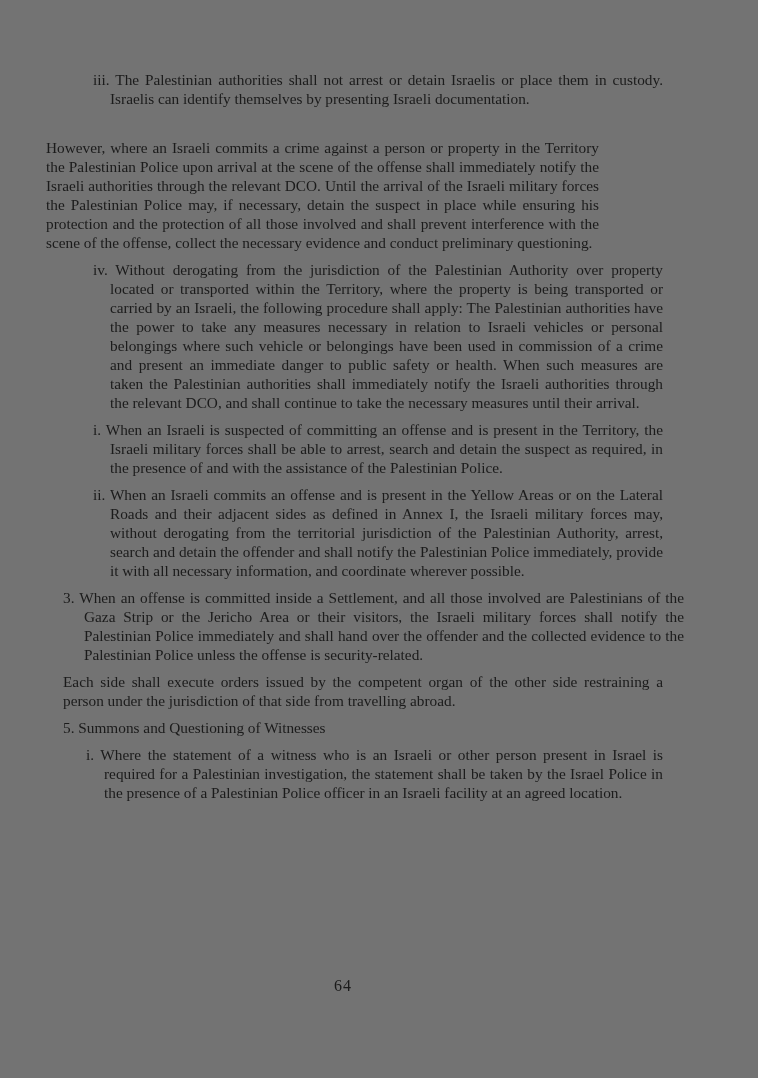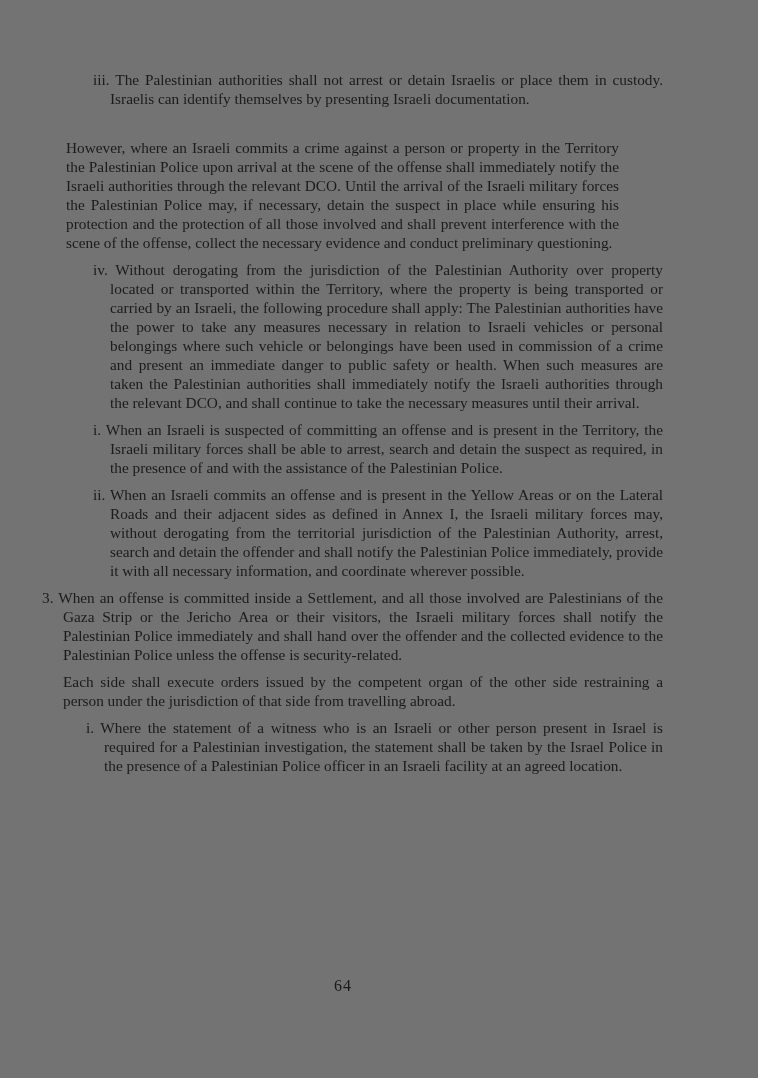--- a/index.html
+++ b/index.html
@@ -36,27 +36,27 @@
     margin-top: 30px;
   }
   
   .sub {
     width: 553px;
     padding-left: 110px;
     text-indent: -17px;
   }
   .subcont {
     width: 553px;
-    padding-left: 66px;
+    padding-left: 46px;
     text-indent: 0;
   }
   
   .top {
     width: 600px;
-    padding-left: 63px;
+    padding-left: 84px;
     text-indent: -21px;
   }
   .topcont {
     width: 600px;
     padding-left: 63px;
     text-indent: 0;
   }
   
   .sub5 {
     width: 559px;
@@ -93,18 +93,19 @@
 
   <p class="block sub"><span class="marker">i.</span> <span>When an Israeli is suspected of committing an offense and is present in the Territory, the Israeli military forces shall be able to arrest, search and detain the suspect as required, in the presence of and with the assistance of the Palestinian Police.</span></p>
 
   <p class="block sub"><span class="marker">ii.</span> <span>When an Israeli commits an offense and is present in the Yellow Areas or on the Lateral Roads and their adjacent sides as defined in Annex I, the Israeli military forces may, without derogating from the territorial jurisdiction of the Palestinian Authority, arrest, search and detain the offender and shall notify the Palestinian Police immediately, provide it with all necessary information, and coordinate wherever possible.</span></p>
 
   <p class="block top"><span class="marker">3.</span> <span>When an offense is committed inside a Settlement, and all those involved are Palestinians of the Gaza Strip or the Jericho Area or their visitors, the Israeli military forces shall notify the Palestinian Police immediately and shall hand over the offender and the collected evidence to the Palestinian Police unless the offense is security-related.</span></p>
 
 
   <p class="block topcont"><span>Each side shall execute orders issued by the competent organ of the other side restraining a person under the jurisdiction of that side from travelling abroad.</span></p>
 
+  <p class="block top"><span class="marker">5.</span> <span>Summons and Questioning of Witnesses</span></p>
 
   <p class="block sub5"><span class="marker">i.</span> <span>Where the statement of a witness who is an Israeli or other person present in Israel is required for a Palestinian investigation, the statement shall be taken by the Israel Police in the presence of a Palestinian Police officer in an Israeli facility at an agreed location.</span></p>
 
   <div class="page-number"><span>64</span></div>
 
 </div>
 
 </body></html>

